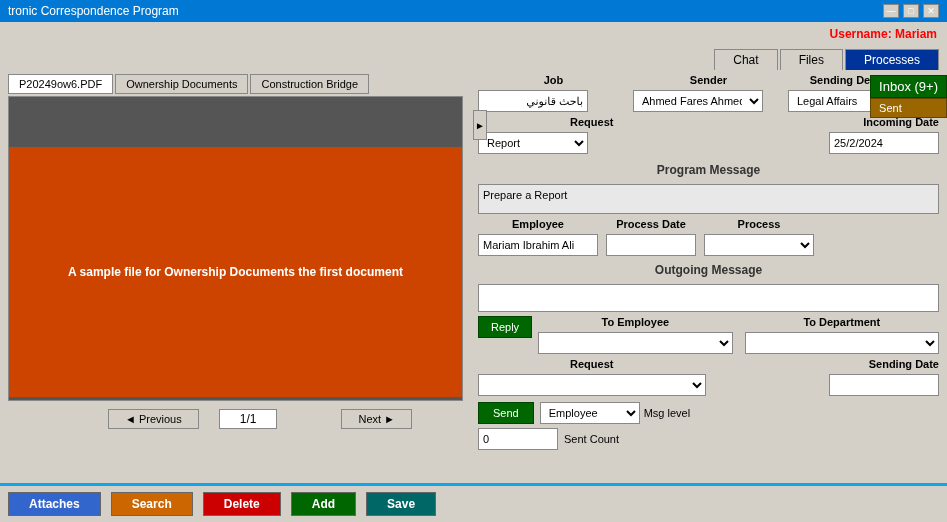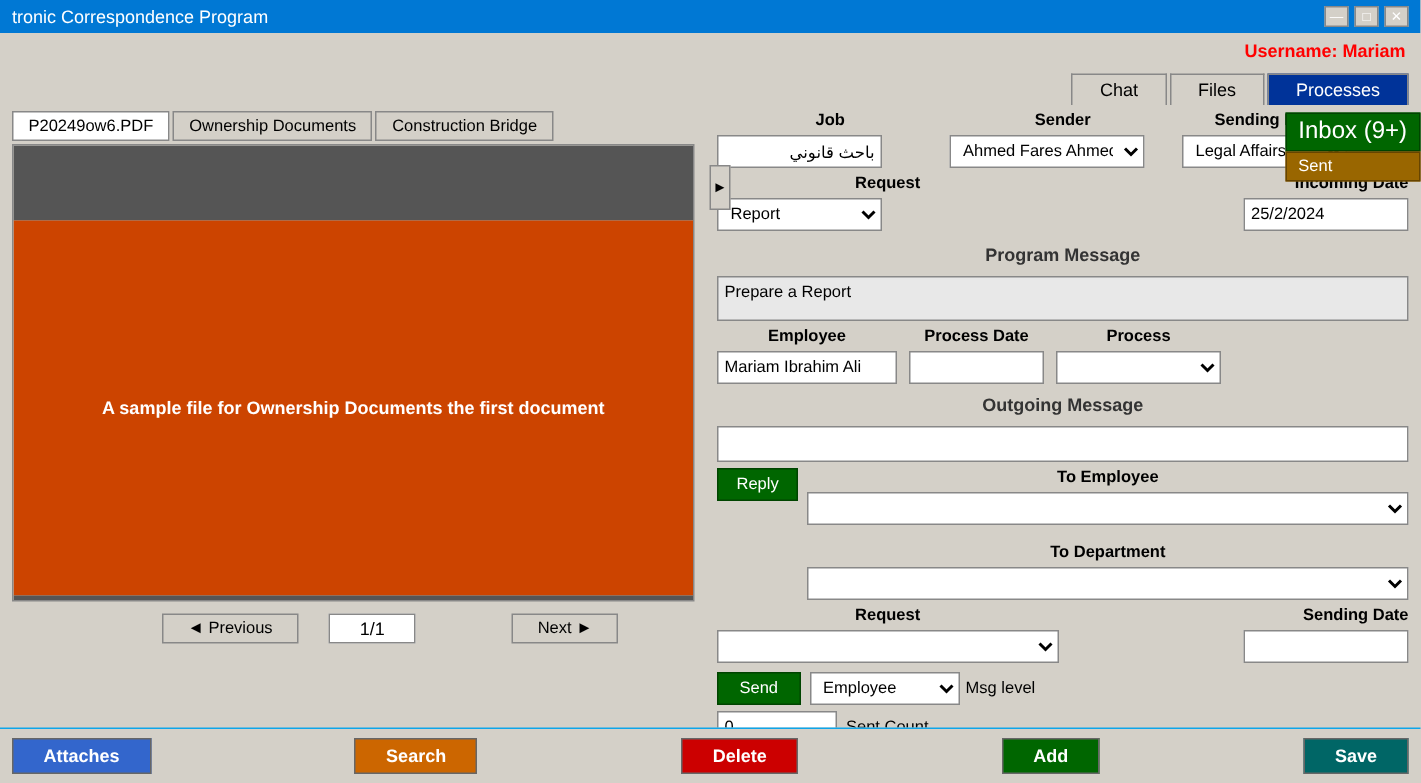--- a/index.html
+++ b/index.html
@@ -58,21 +58,21 @@
       display: flex;
       flex-direction: column;
       gap: 0;
     }
     .inbox-btn {
       background: #006600;
       color: white;
       padding: 3px 8px;
       border: 1px solid #004400;
       cursor: pointer;
-      font-size: 16px;
+      font-size: 13px;
       white-space: nowrap;
     }
     .sent-btn {
       background: #996600;
       color: white;
       padding: 3px 8px;
       border: 1px solid #664400;
       cursor: pointer;
       font-size: 11px;
     }
@@ -234,37 +234,36 @@
       border: 1px solid #004400;
       padding: 4px 14px;
       cursor: pointer;
       font-size: 11px;
     }
     
     .to-dept-row {
       display: flex;
       gap: 12px;
       justify-content: flex-start;
-      flex-direction: column;
     }
     .to-col { display: flex; flex-direction: column; gap: 2px; flex: 1; }
     
     .send-row {
       display: flex;
       align-items: flex-end;
       gap: 6px;
     }
     
     .bottom-bar {
       display: flex;
-      justify-content: space-between;
+      justify-content: flex-start;
       gap: 10px;
       padding: 6px 8px;
       background: #d4d0c8;
-      border-top: 1px solid #0ea5e9;
+      border-top: 3px solid #0ea5e9;
       position: absolute;
       bottom: 0;
       left: 0;
       right: 0;
     }
     .bottom-btn {
       padding: 4px 20px;
       border: 1px solid #666;
       cursor: pointer;
       font-size: 12px;

